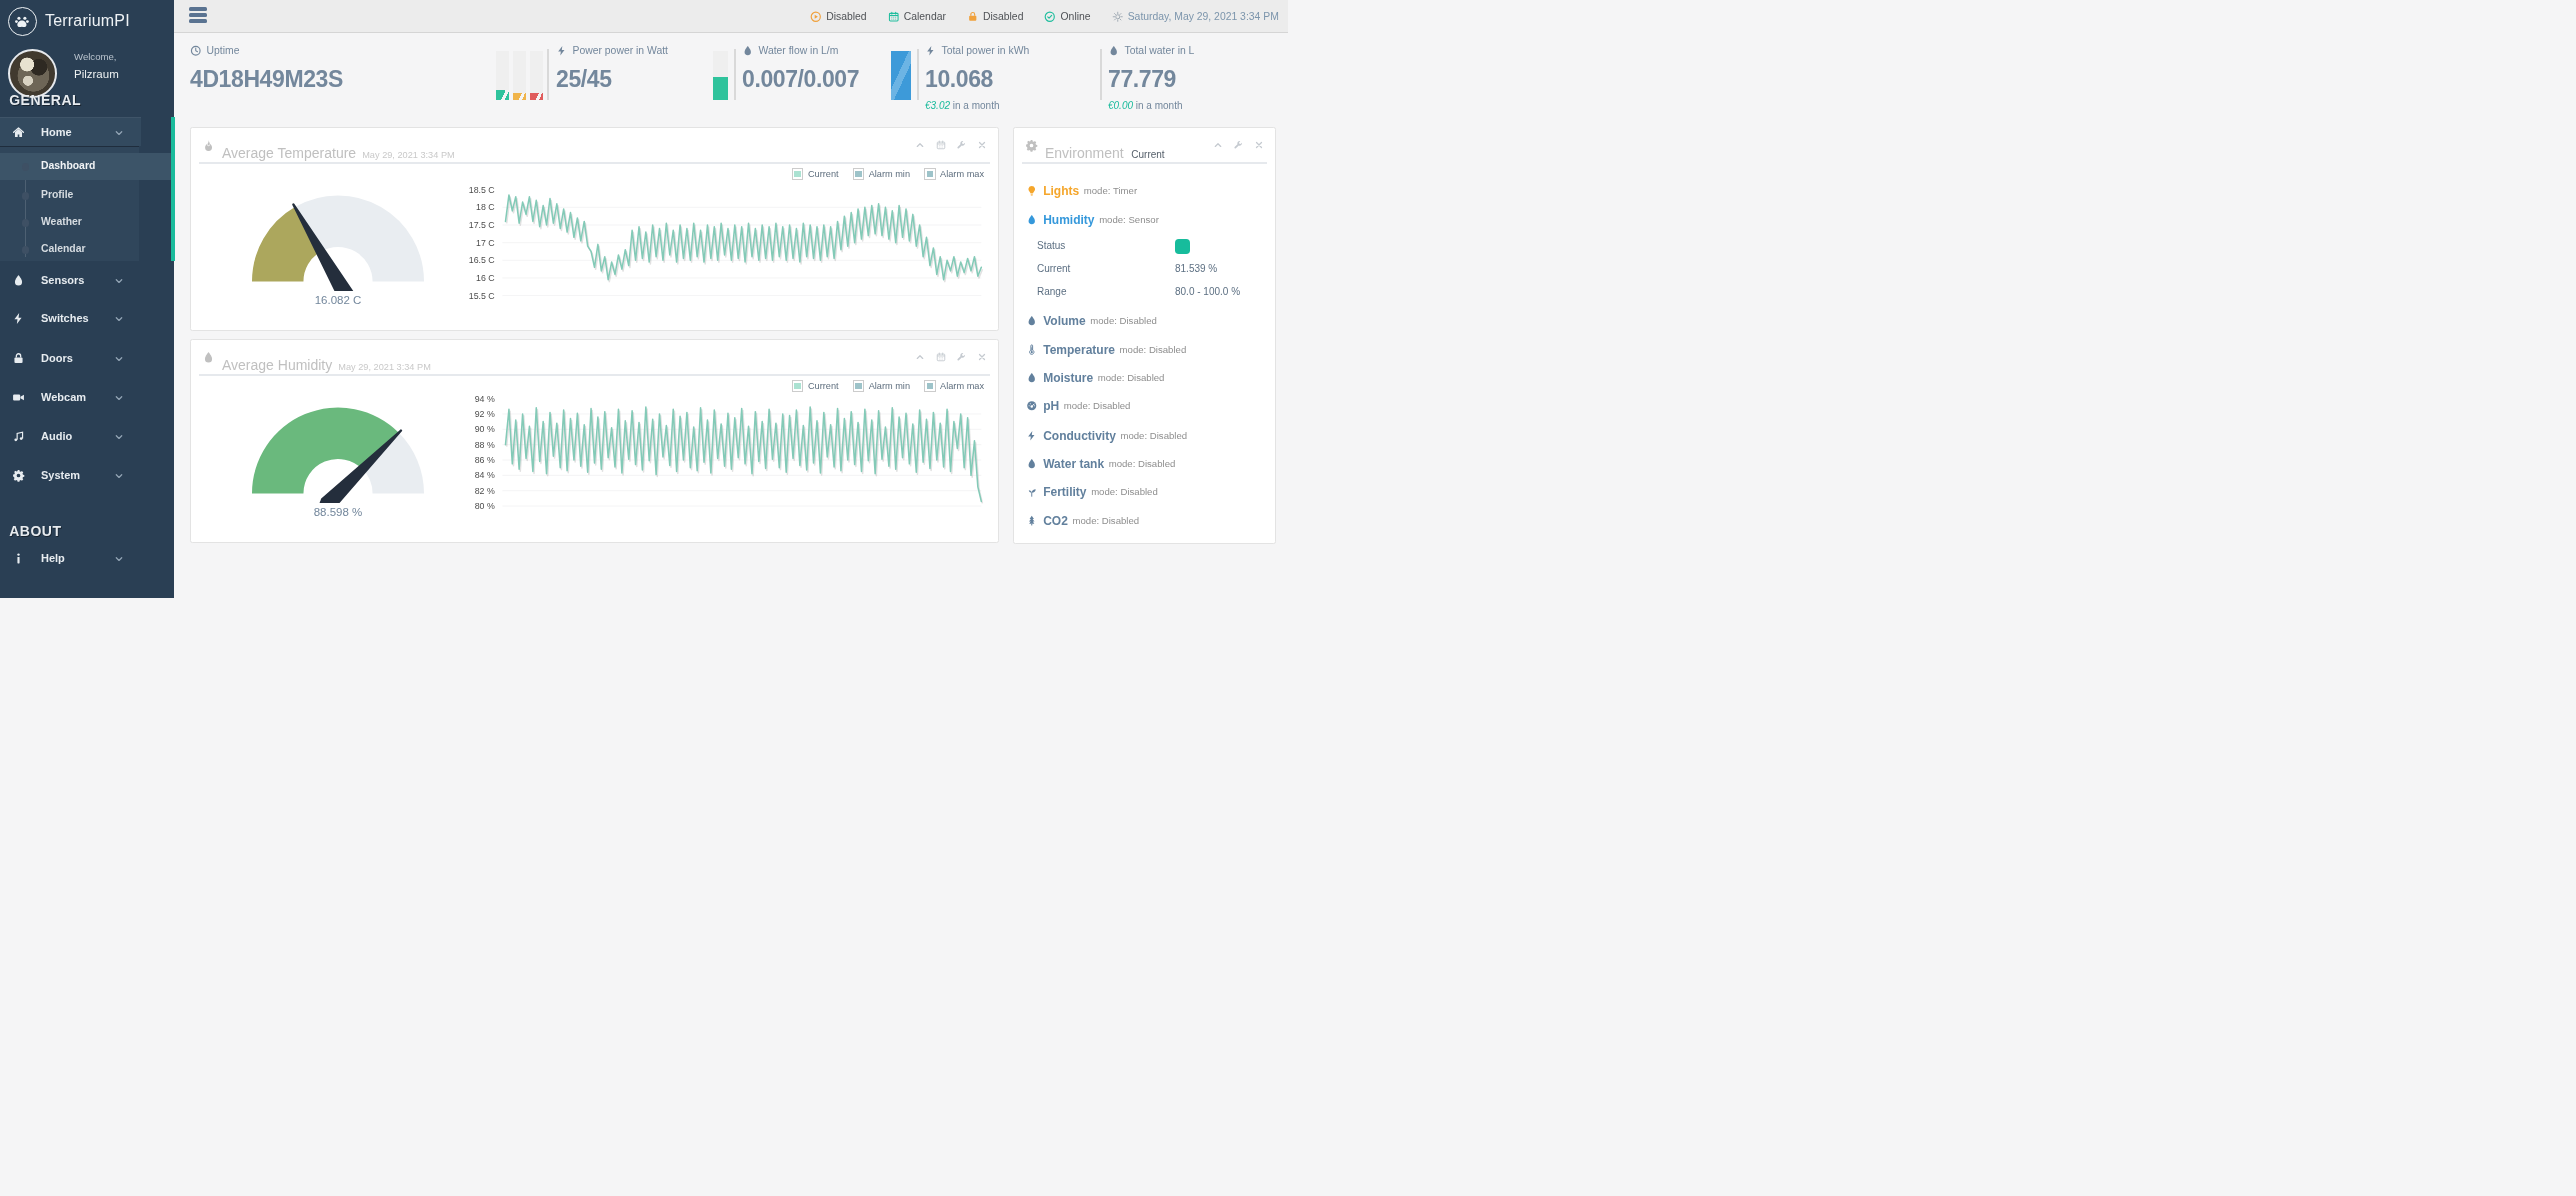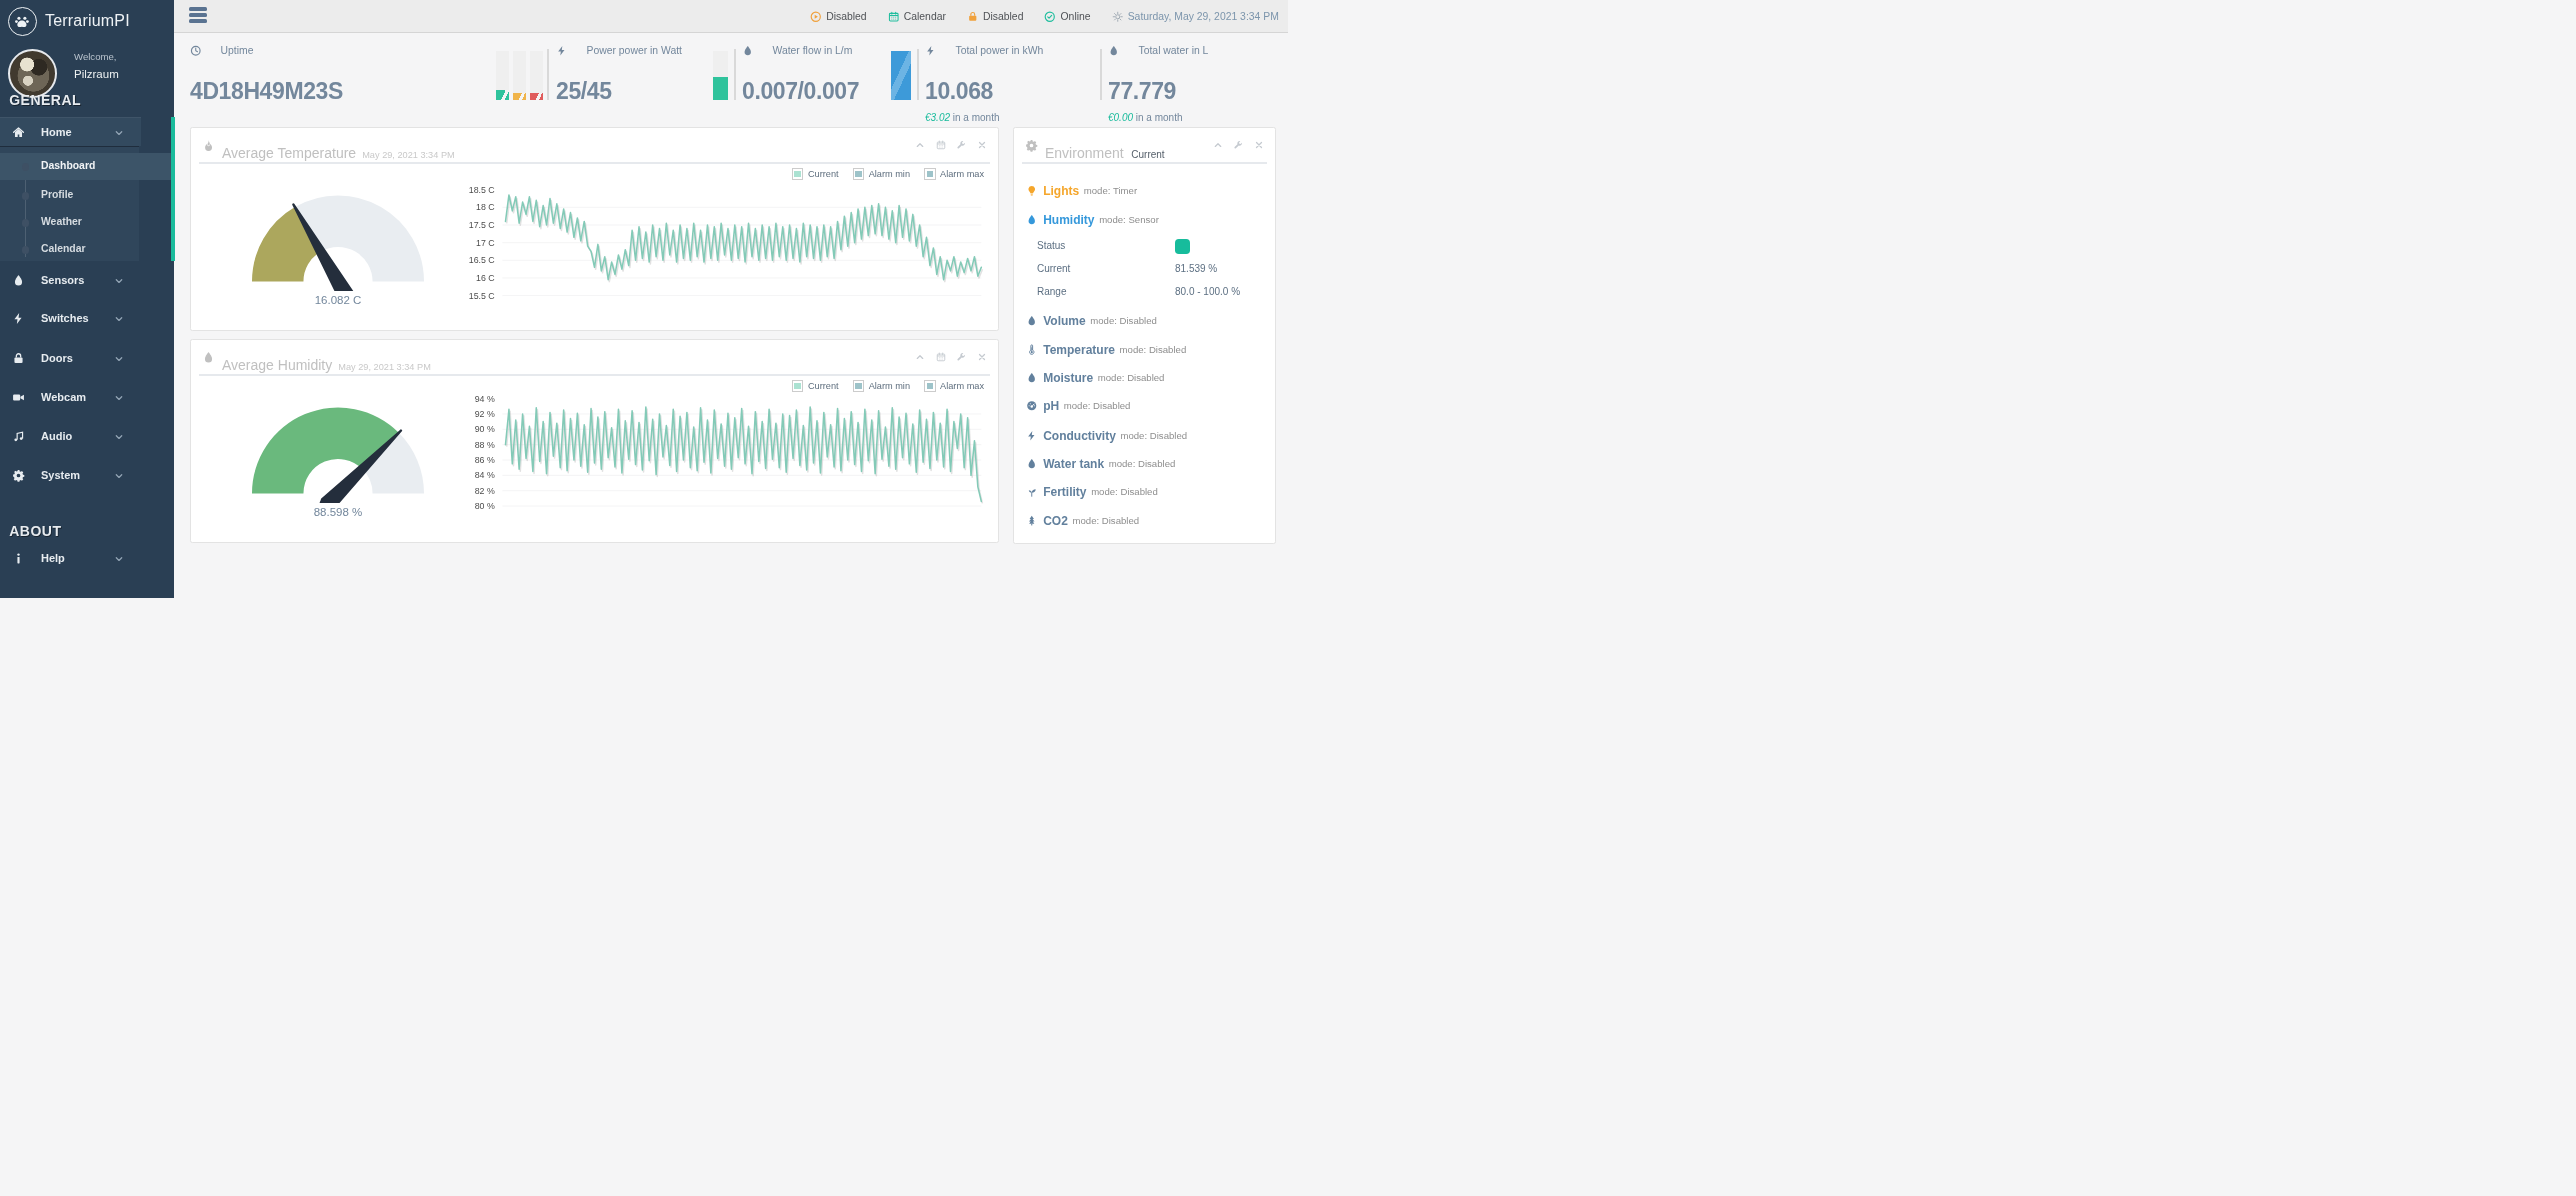--- a/index.html
+++ b/index.html
@@ -40,23 +40,23 @@
   
   #navbar { position:absolute; left:174px; top:0; right:0; height:33px; background:#ececec; border-bottom:0.8px solid #d5d5d5; }
   #hamburger { position:absolute; left:14.6px; top:7px; width:18.4px; height:18.4px; cursor:pointer; }
   #hamburger span { display:block; height:3.5px; border-radius:1.5px; background:#5a7391; margin-bottom:2.7px; }
   #tb-items { position:absolute; right:9.2px; top:0; height:33px; display:flex; align-items:center; gap:21px; }
   .tb-item { display:flex; align-items:center; gap:4.6px; font-size:10.4px; color:#4f5256; cursor:pointer; }
   .tb-item .ic { width:11.5px; height:11.5px; }
   #tb-date { color:#7c95ac; }
   #tb-date .ic { color:#9fa9b3; }
   
-  .stat-label { display:flex; align-items:center; gap:19px; font-size:10.4px; color:#73879c; }
+  .stat-label { display:flex; align-items:center; gap:5px; font-size:10.4px; color:#73879c; }
   .stat-label .ic { width:11.5px; height:11.5px; }
-  .stat-value { font-size:23px; font-weight:bold; color:#73879c; letter-spacing:-0.4px; margin-top:21px; }
+  .stat-value { font-size:23px; font-weight:bold; color:#73879c; letter-spacing:-0.4px; margin-top:9px; }
   .stat-sub { font-size:10px; color:#73879c; margin-top:7px; }
   .stat-sub .euro { color:#1abb9c; font-style:italic; }
   .vdiv { position:absolute; width:1.5px; height:51px; top:49px; background:#d9d9d9; }
   .mini-bars { position:absolute; top:51px; display:flex; gap:3.8px; align-items:flex-end; }
   .mini-bar { width:13px; height:49px; background:#efefef; position:relative; }
   .mini-bar .fill { position:absolute; bottom:0; left:0; right:0; }
   #blue-deco { position:absolute; left:891px; top:51px; width:20px; height:49px; background:linear-gradient(115deg, #3d9ad9 0 42%, #6cb4e4 42% 60%, #3d9ad9 60% 100%); }
   
   .panel { position:absolute; background:#fff; border:0.8px solid #e3e3e3; border-radius:2.3px; }
   .p-head { position:relative; height:34px; }

